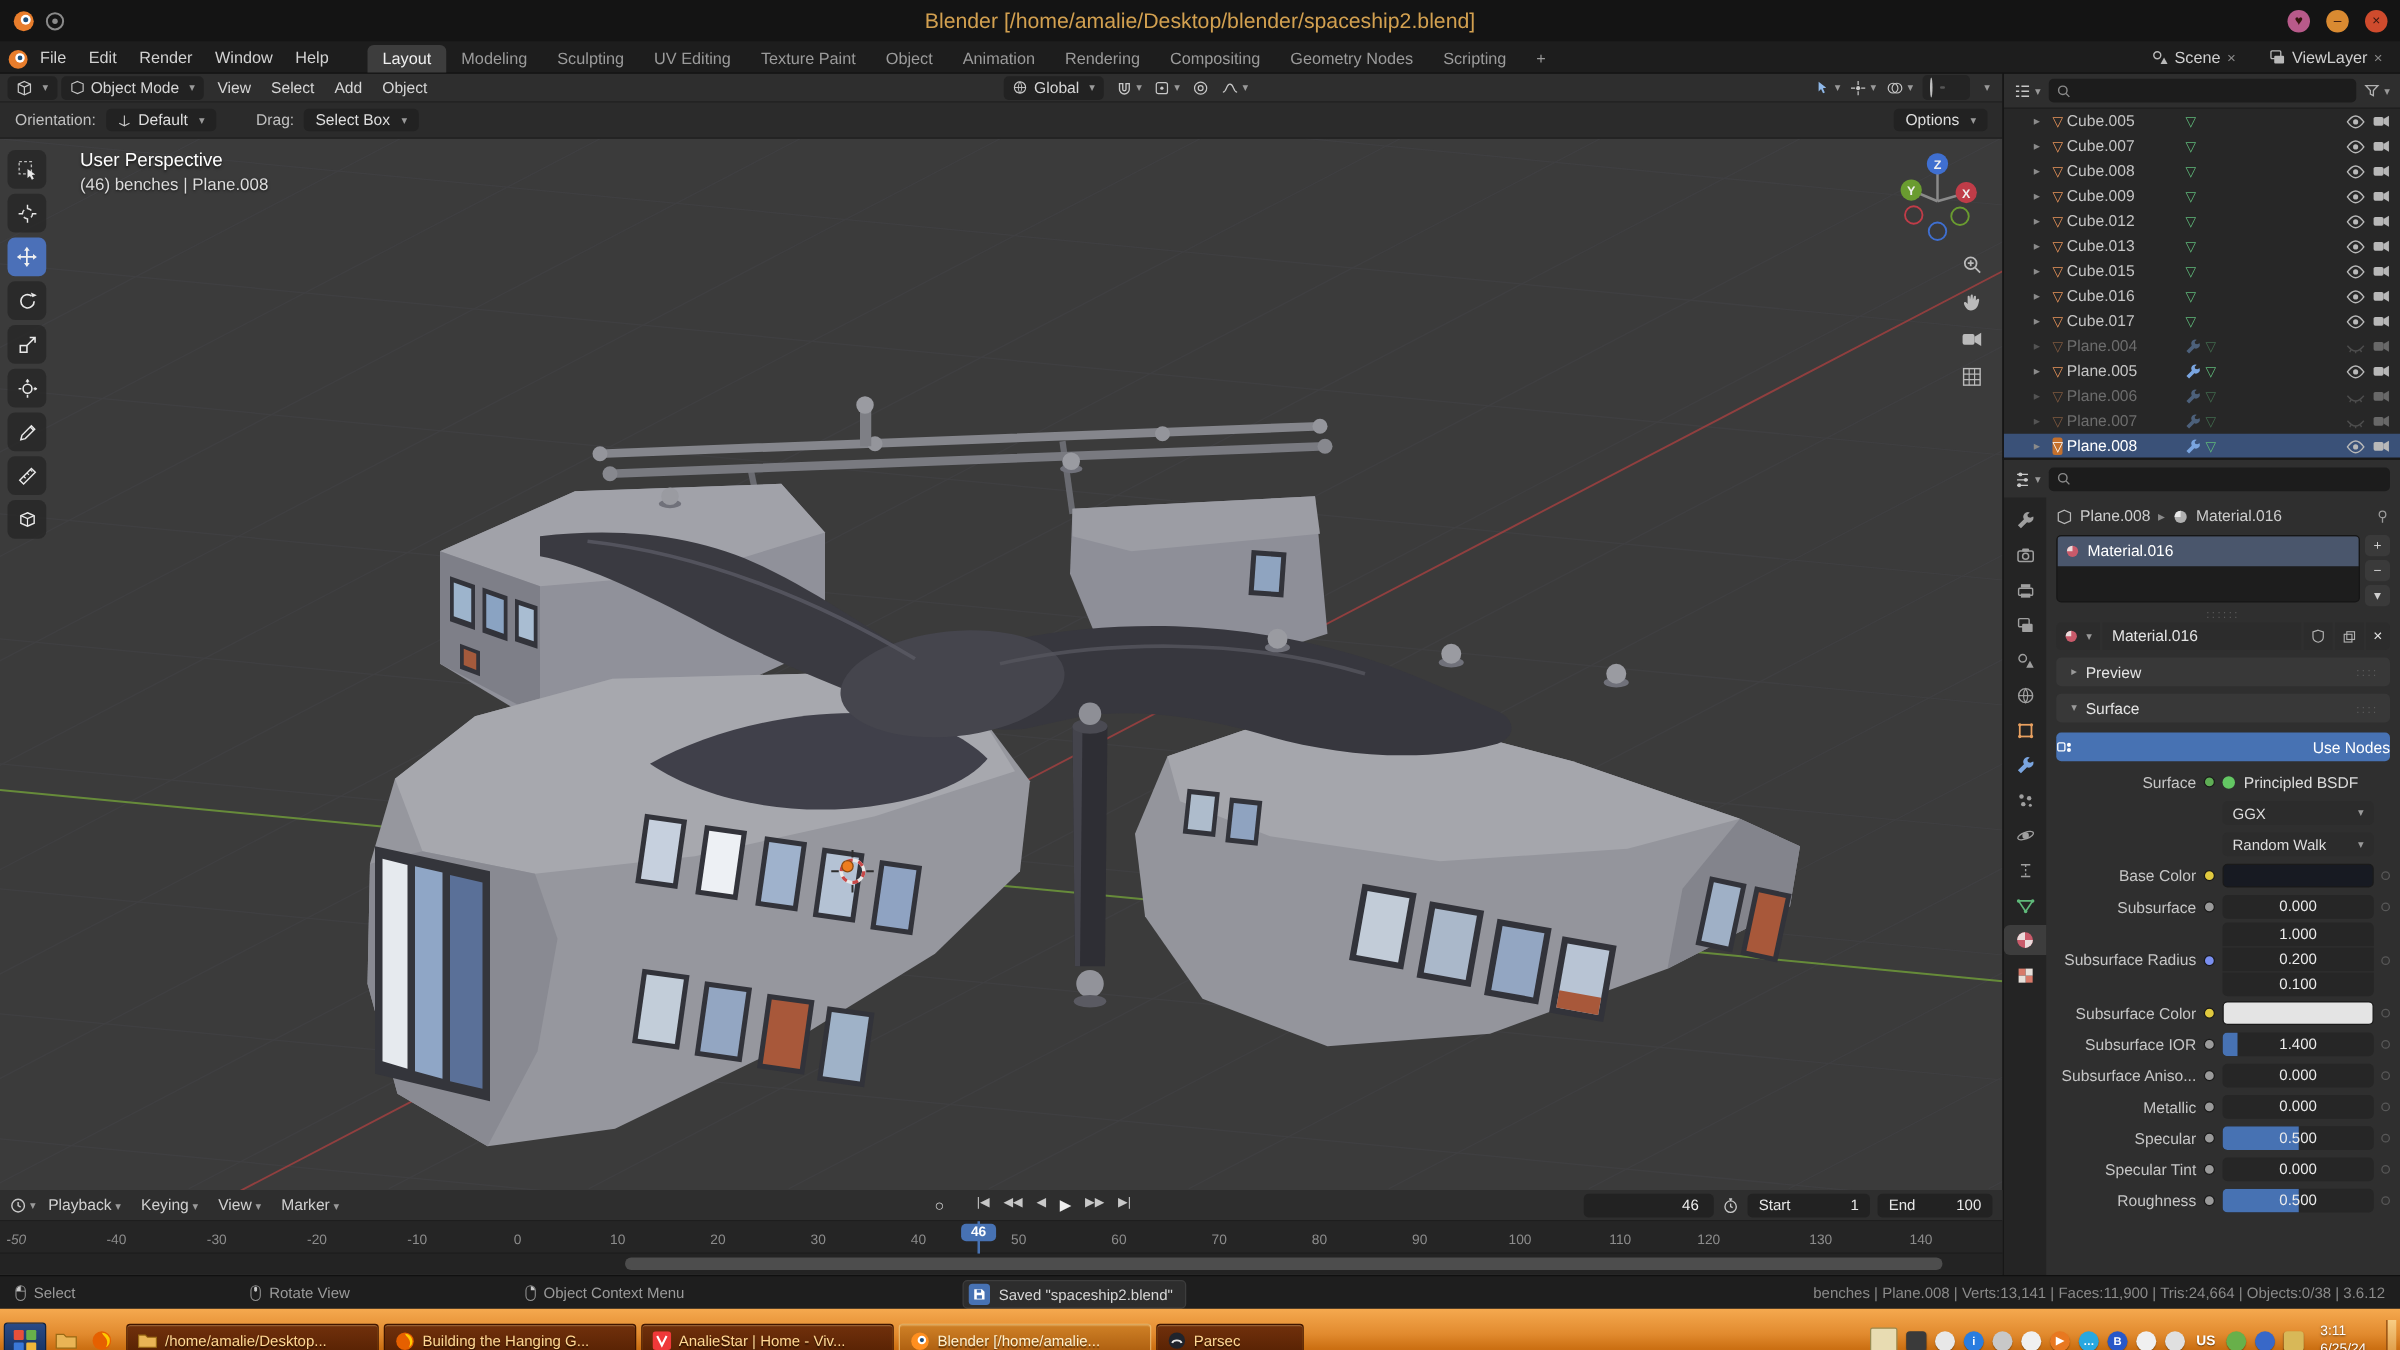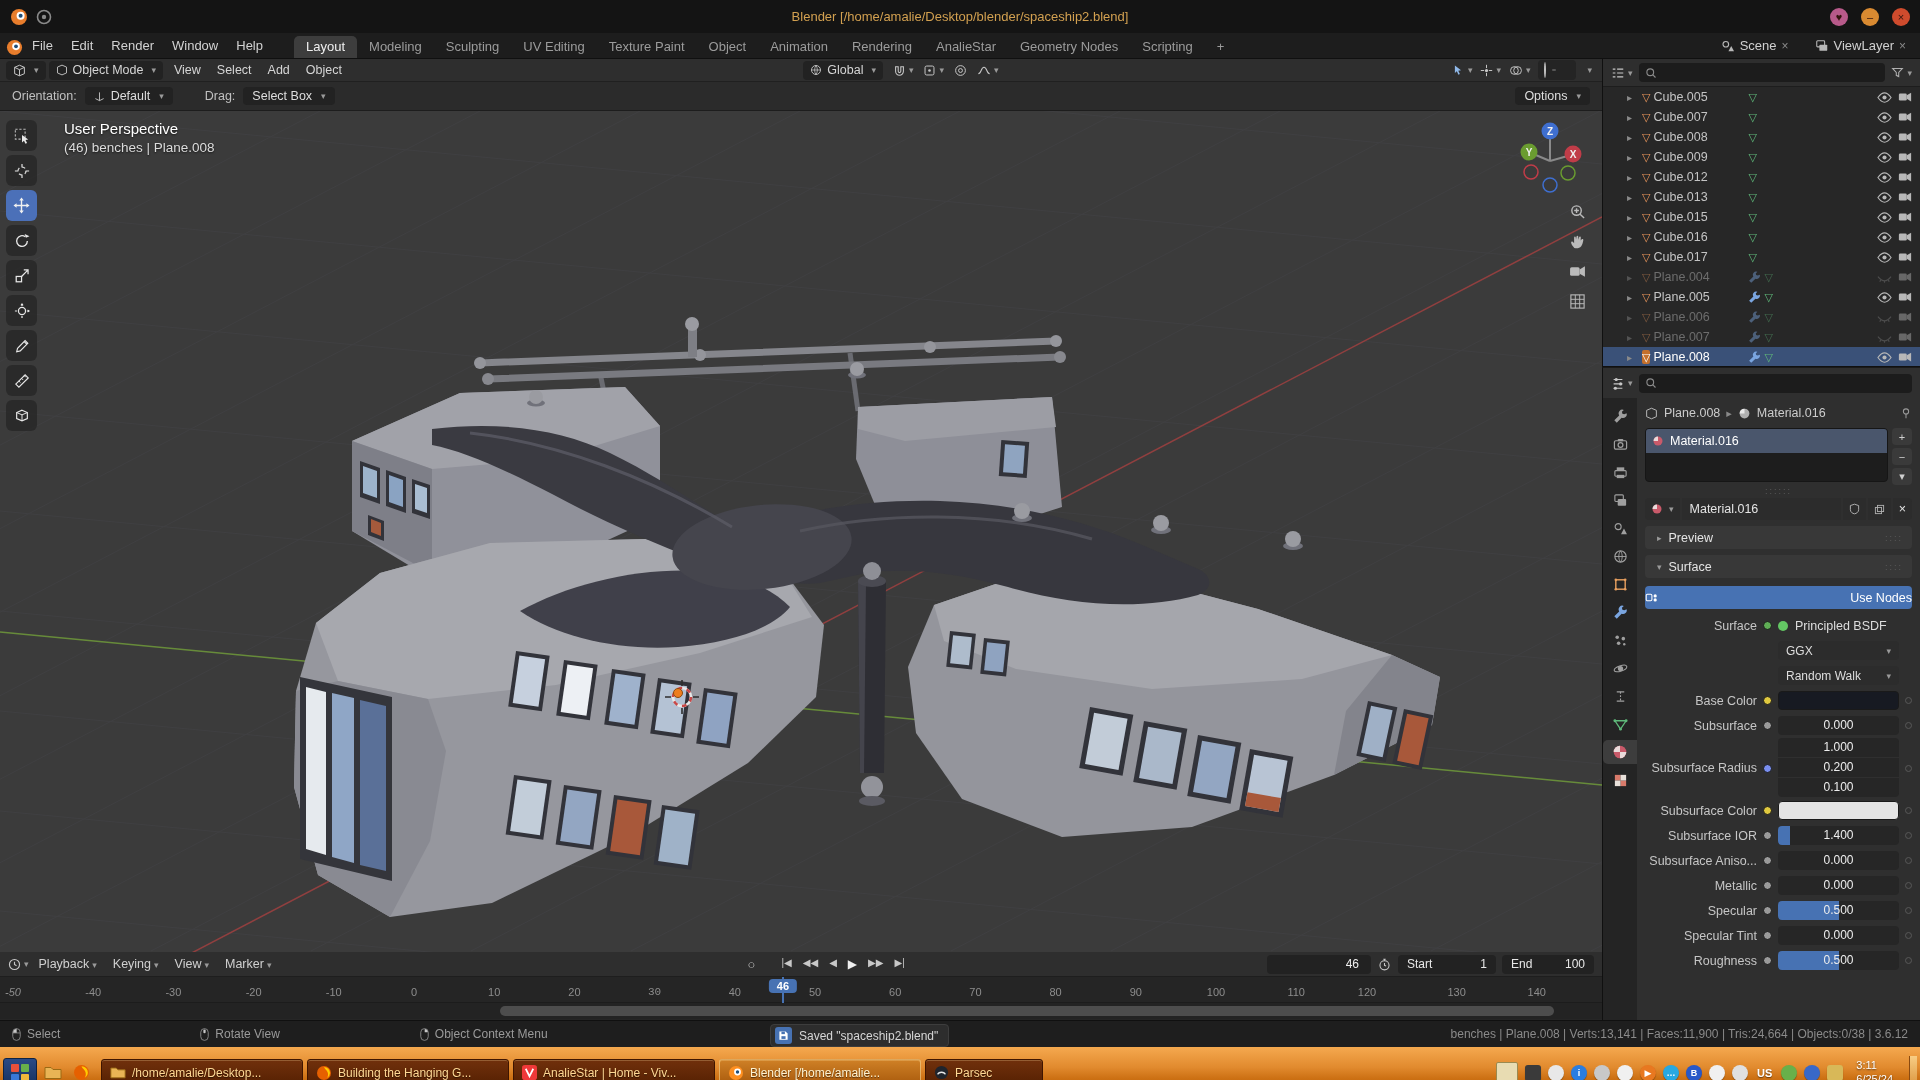--- a/index.html
+++ b/index.html
@@ -3,21 +3,21 @@
 <meta charset="utf-8">
 <style>
   * { margin:0; padding:0; box-sizing:border-box; }
   html,body { width:1920px; height:1080px; overflow:hidden; }
   body { background:#161616; font-family:"Liberation Sans","DejaVu Sans",sans-serif; color:#c8c8c8; position:relative; }
   .icon { display:inline-flex; align-items:center; justify-content:center; line-height:0; }
   .caret { font-size:9px; color:#9a9a9a; margin-left:3px; }
 
   
   #titlebar { position:absolute; left:0; top:0; width:1920px; height:33px; background:#141414; display:flex; align-items:center; padding:0 10px; gap:8px; }
-  #titlebar .win-title { position:absolute; left:0; right:0; text-align:center; font-size:13px; color:#d2a050; pointer-events:none; }
+  #titlebar .win-title { position:absolute; left:0; right:0; text-align:center; font-size:17px; color:#d2a050; pointer-events:none; }
   .win-circle { width:18px; height:18px; border-radius:50%; display:flex; align-items:center; justify-content:center; font-size:11px; color:#33150e; }
 
   
   #topbar { position:absolute; left:0; top:33px; width:1920px; height:26px; background:#1d1d1d; display:flex; align-items:stretch; border-bottom:1px solid #101010; padding:0 6px; }
   .menu-item { padding:0 9px; line-height:25px; font-size:13px; color:#d2d2d2; }
   #workspace-tabs { display:flex; margin-left:22px; }
   .ws-tab { margin-top:3px; padding:0 12px; line-height:22px; font-size:13px; color:#9b9b9b; border-radius:5px 5px 0 0; white-space:nowrap; }
   .ws-tab.active { background:#3d3d3d; color:#f0f0f0; }
   #topbar-right { margin-left:auto; display:flex; align-items:center; gap:26px; padding-right:8px; }
   .sv-widget { display:flex; align-items:center; gap:5px; font-size:13px; color:#d0d0d0; }
@@ -191,21 +191,21 @@
     </span>
   <span id="workspace-tabs" style="display: flex;">
       <span class="ws-tab active">Layout</span>
       <span class="ws-tab">Modeling</span>
       <span class="ws-tab">Sculpting</span>
       <span class="ws-tab">UV Editing</span>
       <span class="ws-tab">Texture Paint</span>
       <span class="ws-tab">Object</span>
       <span class="ws-tab">Animation</span>
       <span class="ws-tab">Rendering</span>
-      <span class="ws-tab">AnalieStar</span>
+      <span class="ws-tab">Compositing</span>
       <span class="ws-tab">Geometry Nodes</span>
       <span class="ws-tab">Scripting</span>
       <span class="ws-tab">+</span>
     </span>
   <span id="topbar-right">
     <span class="sv-widget">
       <span class="icon">
           <svg width="14" height="14" viewBox="0 0 16 16">
             <circle cx="5.5" cy="6" r="3.2" fill="none" stroke="#b8b8b8" stroke-width="1.3"></circle>
             <path d="M8.5 14l3.2-6 3.2 6z" fill="#b8b8b8"></path>
@@ -1417,21 +1417,21 @@
   </div>
   <div id="tl-ruler">
       <div class="tick" style="left: 13px; font-style: italic;">-50</div>
       <div class="tick" style="left: 93.2px;">-40</div>
       <div class="tick" style="left: 173.4px;">-30</div>
       <div class="tick" style="left: 253.6px;">-20</div>
       <div class="tick" style="left: 333.8px;">-10</div>
       <div class="tick" style="left: 414px;">0</div>
       <div class="tick" style="left: 494.2px;">10</div>
       <div class="tick" style="left: 574.4px;">20</div>
-      <div class="tick" style="left: 654.6px; font-family: Liberation Mono, monospace;">30</div>
+      <div class="tick" style="left: 654.6px;">30</div>
       <div class="tick" style="left: 734.8px;">40</div>
       <div class="tick" style="left: 815px;">50</div>
       <div class="tick" style="left: 895.2px;">60</div>
       <div class="tick" style="left: 975.4px; text-align: center;">70</div>
       <div class="tick" style="left: 1055.6px;">80</div>
       <div class="tick" style="left: 1135.8px;">90</div>
       <div class="tick" style="left: 1216px;">100</div>
       <div class="tick" style="left: 1296.2px;">110</div>
       <div class="tick" style="left: 1367px;">120</div>
       <div class="tick" style="left: 1456.6px;">130</div>

